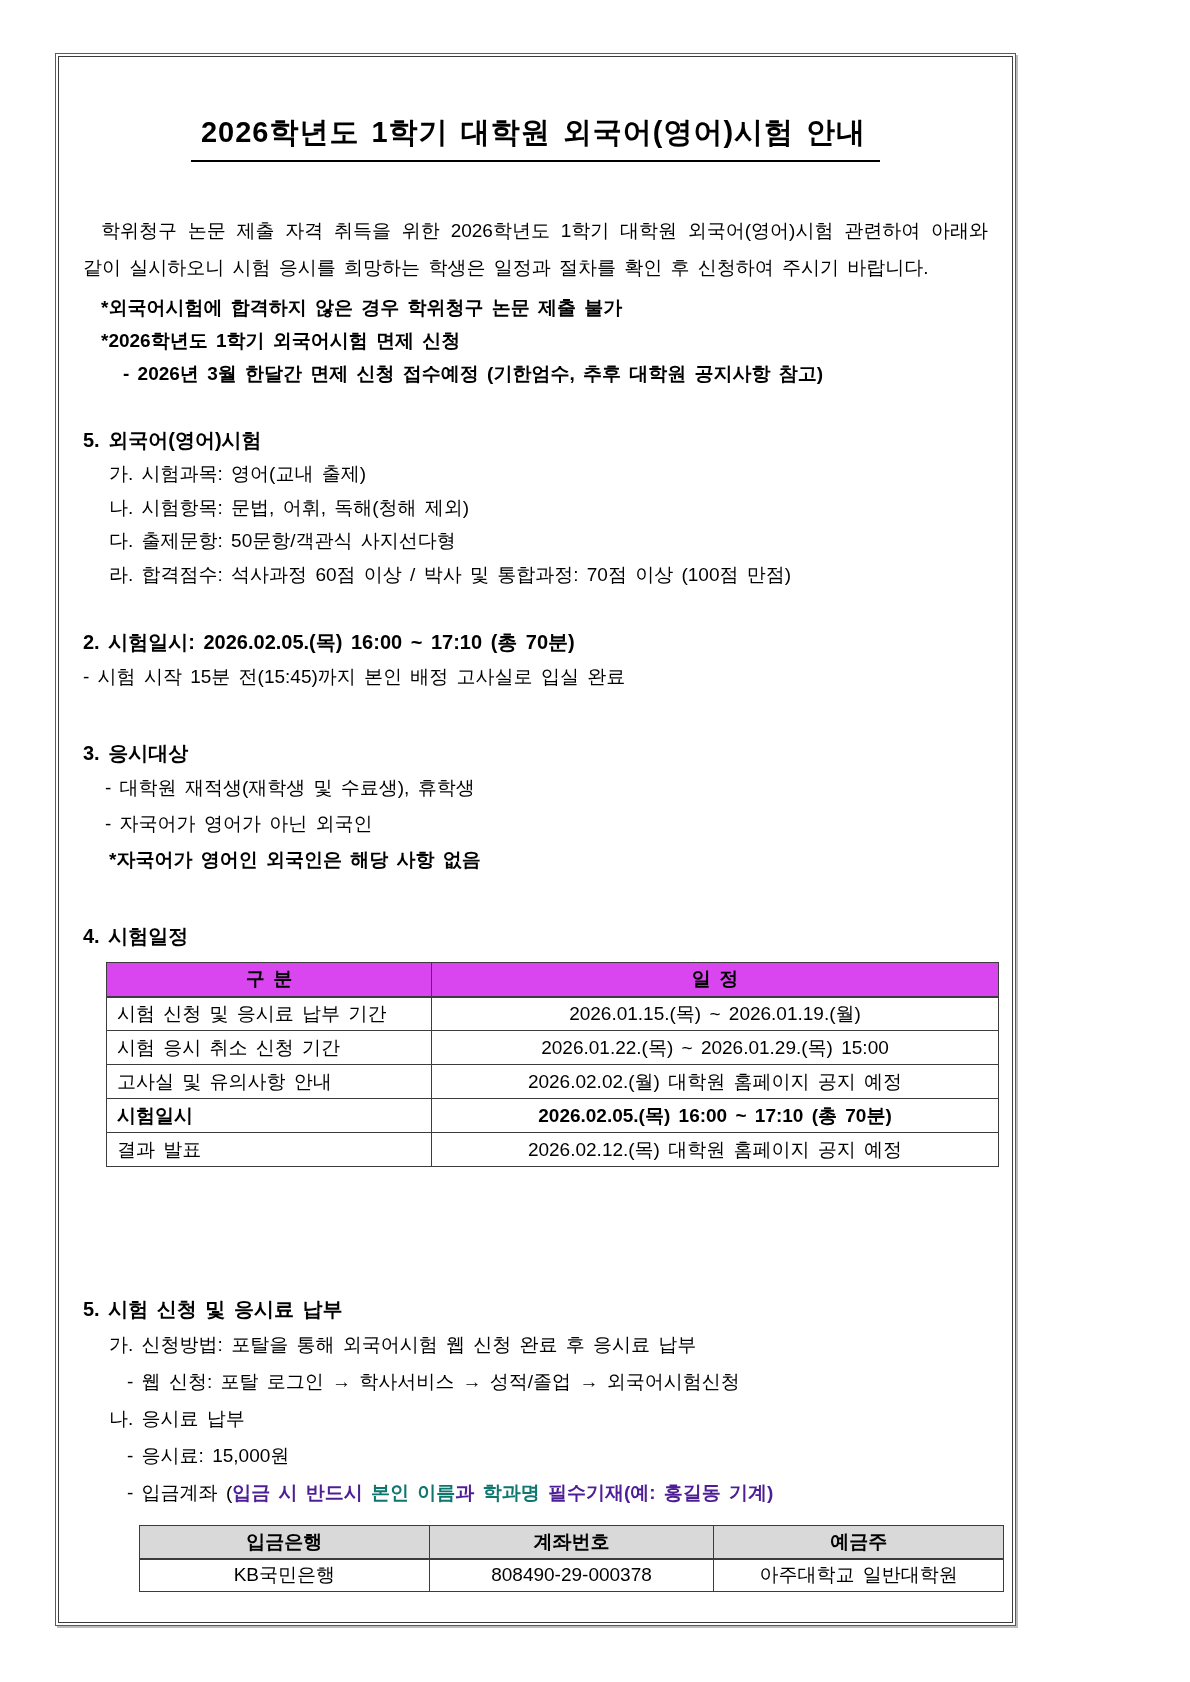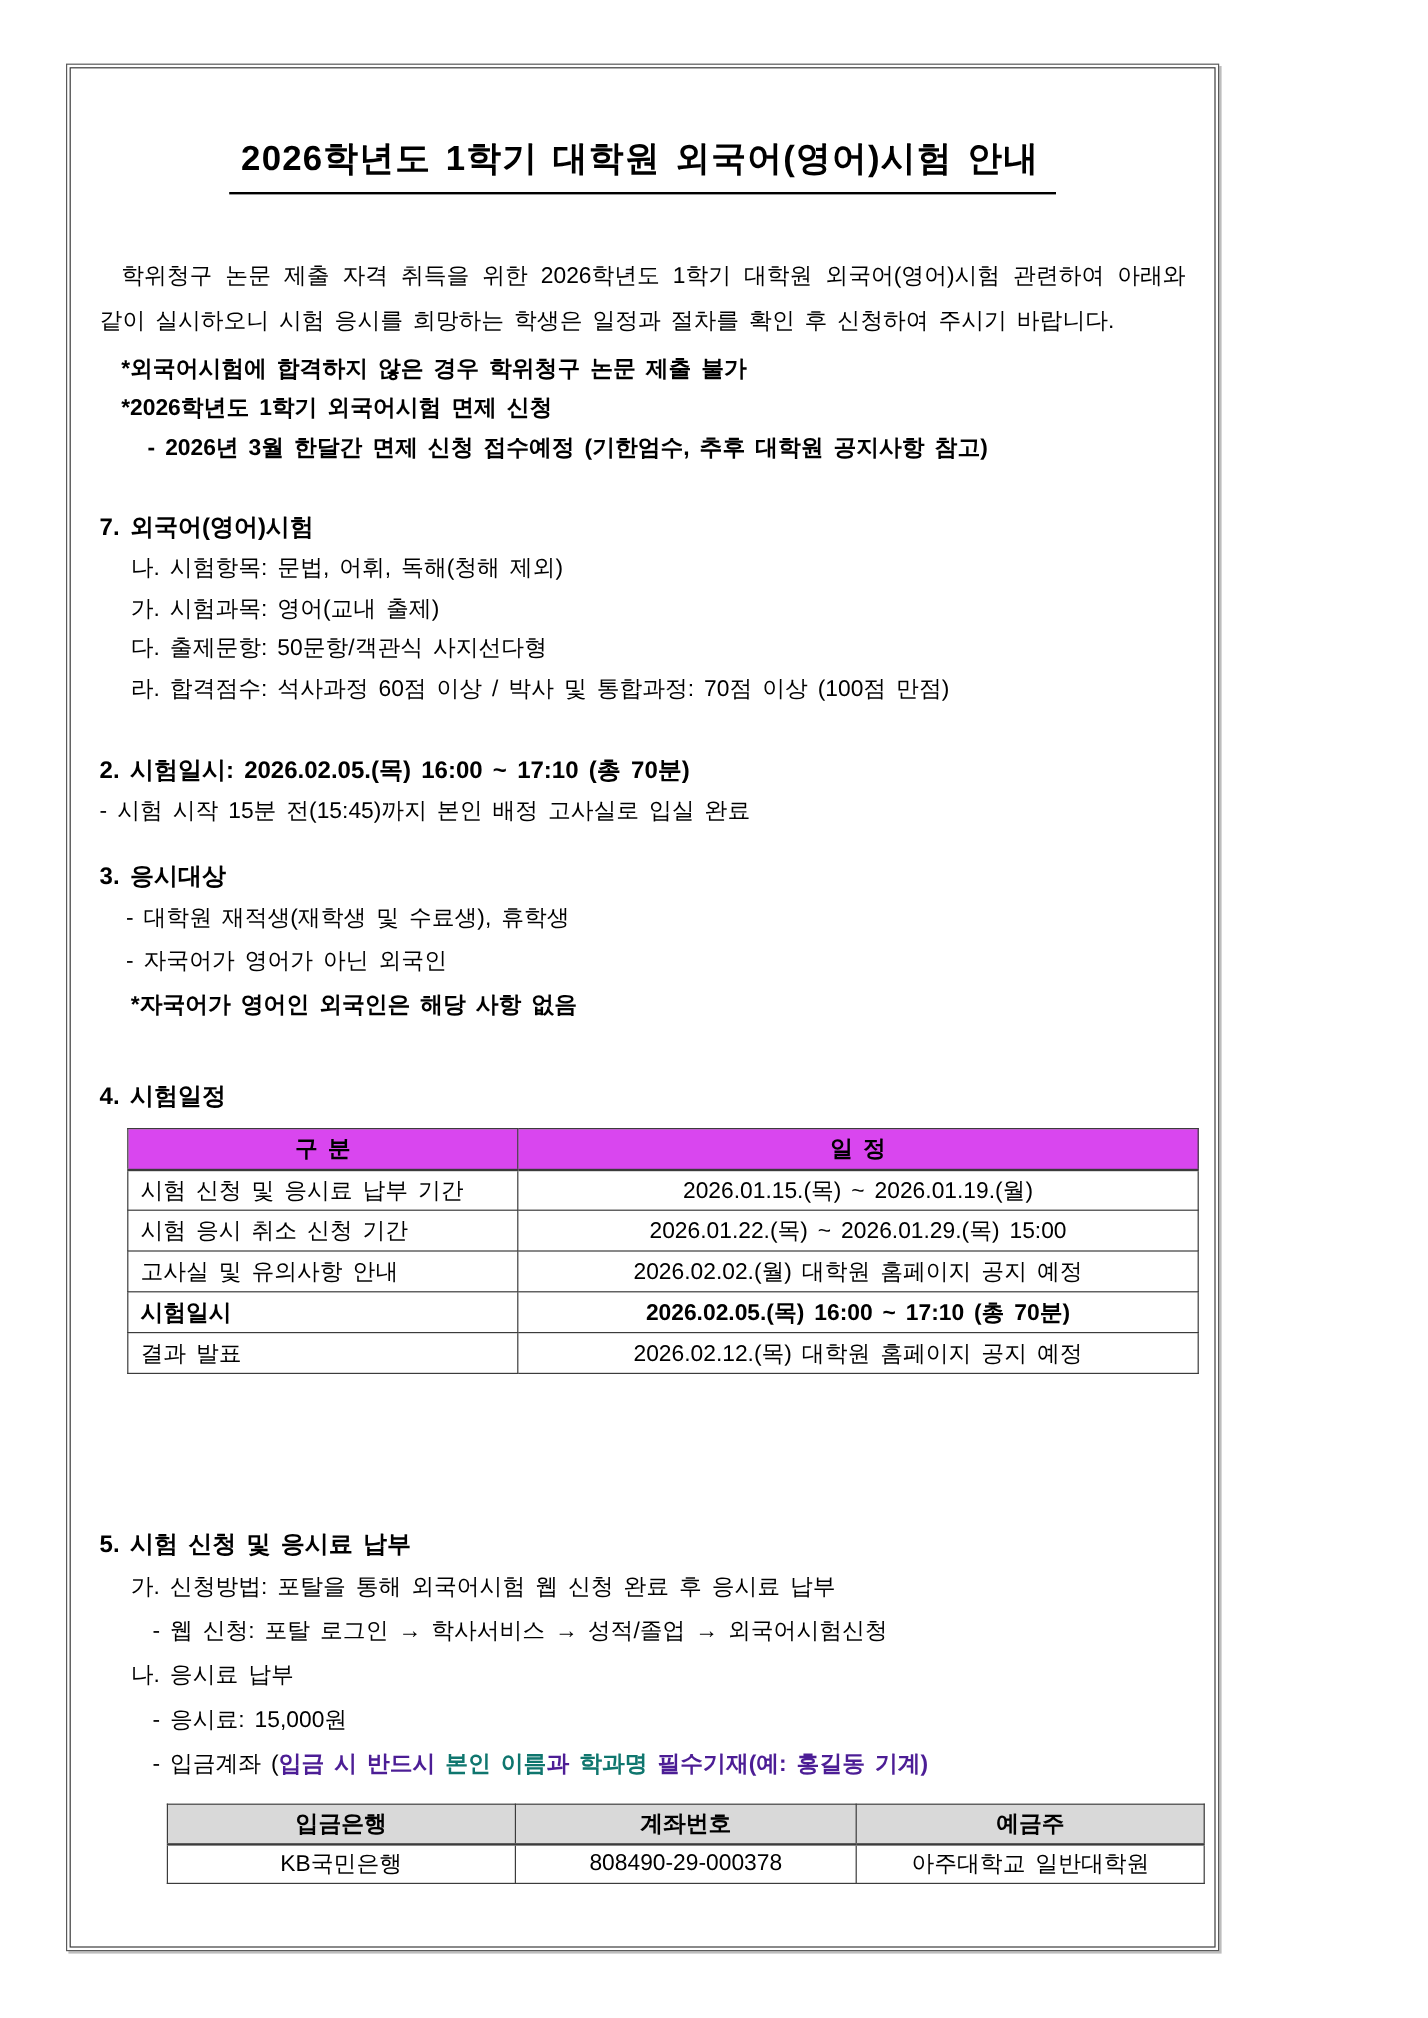--- a/index.html
+++ b/index.html
@@ -36,21 +36,21 @@
   .intro { margin-top: 50px; font-size: 19px; line-height: 37px; }
   .intro .jline { text-align: justify; text-align-last: justify; text-indent: 18px; }
   .notes { margin-top: 5px; font-size: 19px; font-weight: 700; }
   .notes .note { margin-left: 18px; line-height: 33px; }
   .notes .note-sub { margin-left: 40px; line-height: 33px; }
   .sec-heading { font-size: 20px; font-weight: 700; line-height: 33px; }
   .sec1 { margin-top: 34px; }
   .sec1 .item { margin-left: 26px; font-size: 19px; line-height: 33.5px; font-weight: 400; }
   .sec2 { margin-top: 35px; }
   .sec2 .sub { font-size: 19px; line-height: 36px; font-weight: 400; }
-  .sec3 { margin-top: 20px; }
+  .sec3 { margin-top: 42px; }
   .sec3 .item { margin-left: 22px; font-size: 19px; line-height: 36px; font-weight: 400; }
   .sec3 .note { margin-left: 26px; font-size: 19px; line-height: 36px; font-weight: 700; }
   .sec4 { margin-top: 42px; }
   .sec5 { margin-top: 126px; }
   .sec5 .line { font-size: 19px; line-height: 37px; font-weight: 400; }
   .ind1 { margin-left: 26px; }
   .ind2 { margin-left: 44px; }
   .bold { font-weight: 700; }
   .u { text-underline-offset: 4px; text-decoration-thickness: 1.5px; }
   .blue { color: #4c1d95; font-weight: 700; }
@@ -84,23 +84,23 @@
       <div>같이 실시하오니 시험 응시를 희망하는 학생은 일정과 절차를 확인 후 신청하여 주시기 바랍니다.</div>
     </div>
 
     <div class="notes">
       <div class="note">*외국어시험에 합격하지 않은 경우 학위청구 논문 제출 불가</div>
       <div class="note">*2026학년도 1학기 외국어시험 면제 신청</div>
       <div class="note-sub">- 2026년 3월 한달간 면제 신청 접수예정 (기한엄수, 추후 대학원 공지사항 참고)</div>
     </div>
 
     <div class="sec1">
-      <div class="sec-heading">7. 외국어(영어)시험</div>
+      <div class="sec-heading">5. 외국어(영어)시험</div>
+      <div class="item">가. 시험과목: 영어(교내 출제)</div>
       <div class="item">나. 시험항목: 문법, 어휘, 독해(청해 제외)</div>
-      <div class="item">가. 시험과목: 영어(교내 출제)</div>
       <div class="item">다. 출제문항: 50문항/객관식 사지선다형</div>
       <div class="item">라. 합격점수: 석사과정 60점 이상 / 박사 및 통합과정: 70점 이상 (100점 만점)</div>
     </div>
 
     <div class="sec2">
       <div class="sec-heading"><span>2. 시험일시: </span><span class="u">2026.02.05.(목)</span><span> 16:00 ~ 17:10 (총 70분)</span></div>
       <div class="sub">- 시험 시작 15분 전(15:45)까지 본인 배정 고사실로 입실 완료</div>
     </div>
 
     <div class="sec3">

